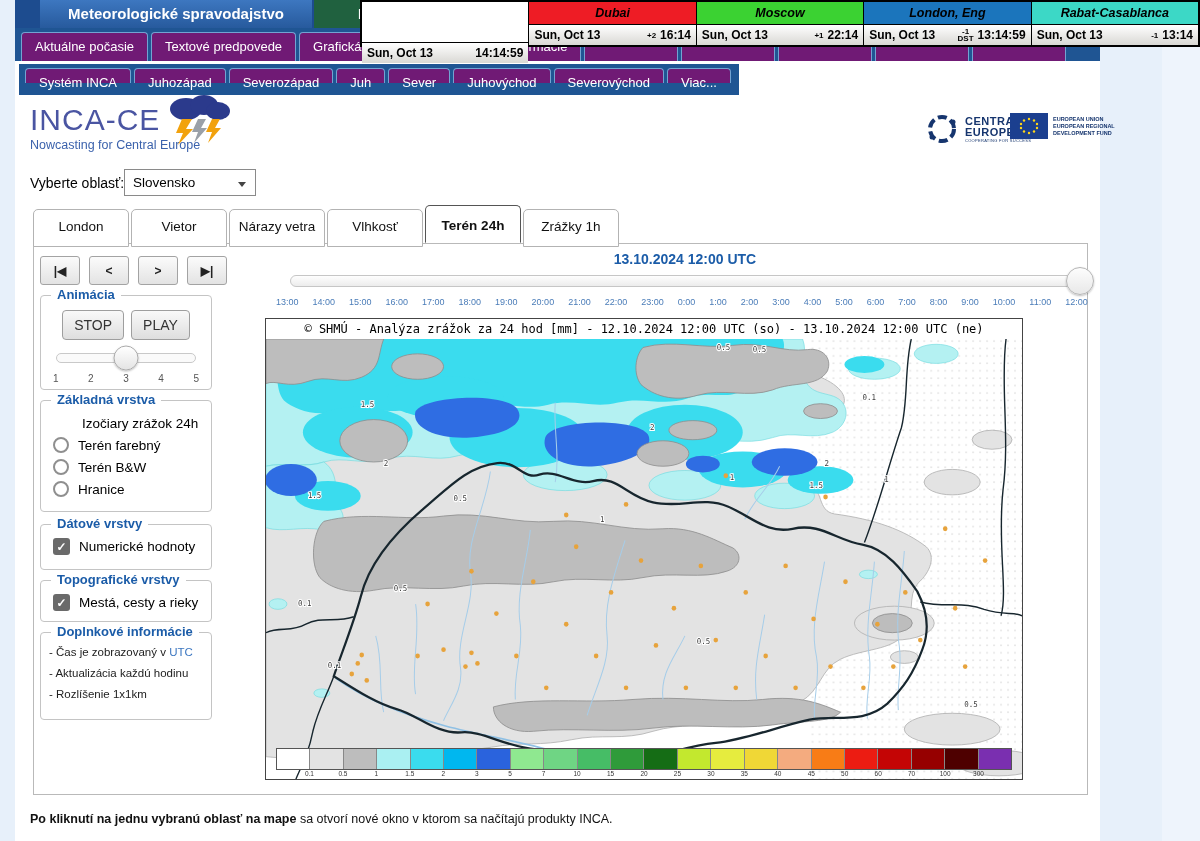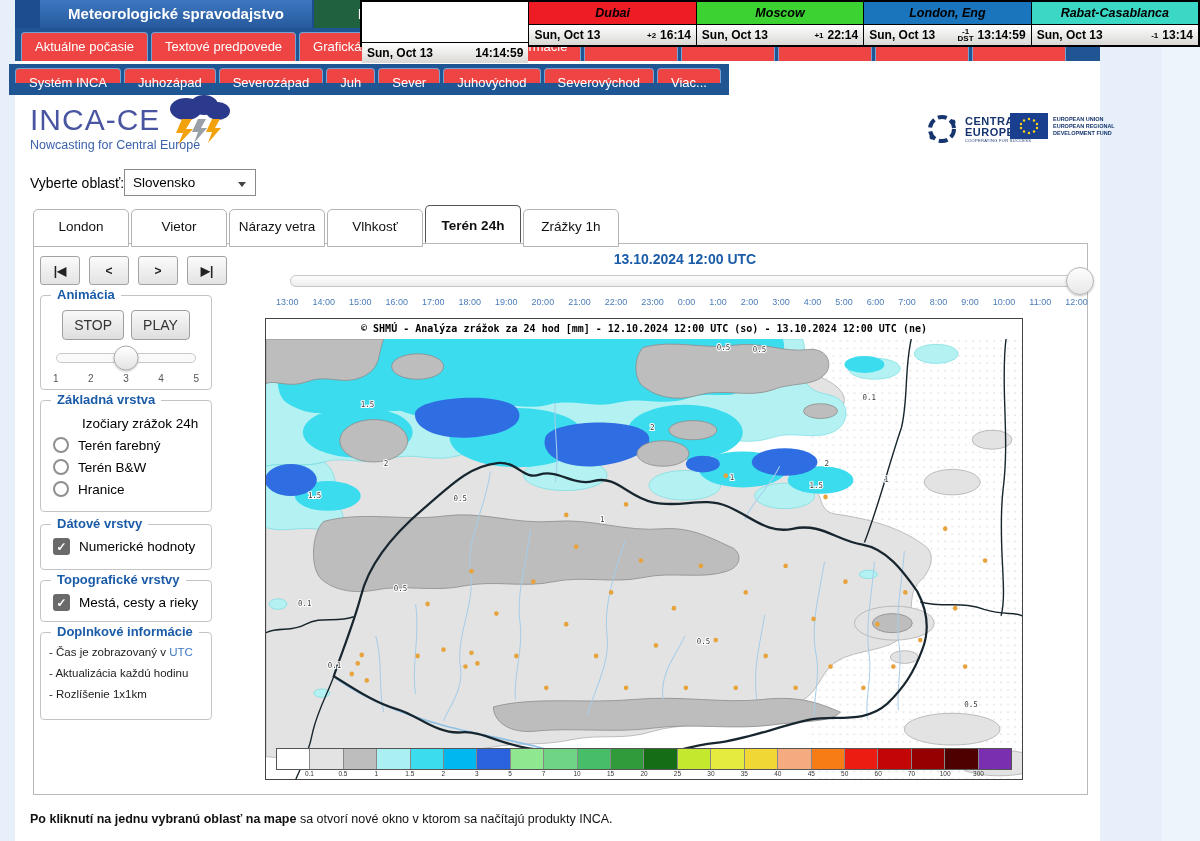--- a/index.html
+++ b/index.html
@@ -11,22 +11,22 @@
   
   .topbar{position:absolute;left:15px;top:0;width:1085px;height:28px;background:#1d4c8f;}
   .title-seg{position:absolute;left:25px;top:0;width:272px;height:28px;background:linear-gradient(#3d77c0,#275a9d);
     color:#fff;font-size:15px;font-weight:bold;text-align:center;line-height:28px;}
   .green-seg{position:absolute;left:299px;top:0;width:300px;height:28px;background:#20613f;color:#fff;
     font-weight:bold;font-size:14px;line-height:28px;padding-left:44px;box-sizing:border-box;}
 
   
   .nav{position:absolute;background:#1f5593;display:flex;gap:3px;box-sizing:border-box;}
   .nav1{left:15px;top:28px;width:1085px;height:33px;padding:4px 0 0 6px;}
-  .nav2{left:9px;top:64px;height:31px;padding:4px 8px 16px 6px;}
-  .ntab{background:#ef4444;border:1px solid #73a3d2;border-bottom:none;border-radius:4px 4px 0 0;
+  .nav2{left:19px;top:64px;height:31px;padding:4px 8px 16px 6px;}
+  .ntab{background:#701a75;border:1px solid #73a3d2;border-bottom:none;border-radius:4px 4px 0 0;
     color:#fff;font-size:13px;padding:6px 13px 8px;white-space:nowrap;cursor:pointer;}
   .ntab.blank{min-width:66px;}
 
   
   .clocks{position:absolute;left:360px;top:0;width:840px;height:47px;display:flex;border:2px solid #000;
     box-sizing:border-box;z-index:6;background:#fff;}
   .clock{flex:1;border-right:1px solid #000;display:flex;flex-direction:column;min-width:0;}
   .clock:last-child{border-right:none;}
   .c-head{height:22px;font-size:12.5px;font-weight:bold;font-style:italic;text-align:center;line-height:22px;
     border-bottom:1px solid #000;color:#000;overflow:hidden;}
@@ -101,21 +101,21 @@
   .tl-track{position:absolute;left:290px;top:275px;width:790px;height:10px;border:1px solid #c6c6c6;border-radius:6px;
     background:linear-gradient(#fefefe,#ececec);cursor:pointer;}
   .tl-handle{position:absolute;right:-13px;top:-9px;width:26px;height:26px;border-radius:50%;
     background:linear-gradient(#fdfdfd,#e8e8e8);border:1px solid #b5b5b5;box-shadow:0 1px 2px rgba(0,0,0,.25);cursor:pointer;}
   .tl-ticks{position:absolute;left:276px;top:297px;width:812px;display:flex;justify-content:space-between;
     font-size:9px;color:#4a7cb8;}
 
   
   .map-box{position:absolute;left:265px;top:318px;width:758px;height:462px;border:1px solid #444;box-sizing:border-box;background:#fff;}
   .map-title{height:20px;line-height:20px;text-align:center;font-family:"DejaVu Sans Mono",monospace;
-    font-size:10px;font-weight:bold;color:#000;white-space:nowrap;overflow:hidden;}
+    font-size:12px;font-weight:normal;color:#000;white-space:nowrap;overflow:hidden;}
   .map-svg{position:absolute;left:0;top:20px;width:756px;height:440px;}
   .lg-bar{position:absolute;left:10px;right:10px;bottom:9px;height:20px;display:flex;border:1px solid #555;background:#fff;}
   .lg-cell{flex:1;border-right:1px solid #888;}
   .lg-cell:last-child{border-right:none;}
   .lg-labels{position:absolute;left:10px;right:10px;bottom:1px;height:8px;font-size:6.5px;color:#333;}
   .lg-label{position:absolute;transform:translateX(-50%);}
 
   .footer{position:absolute;left:30px;top:812px;font-size:12.5px;color:#111;}
 </style>
 </head>

